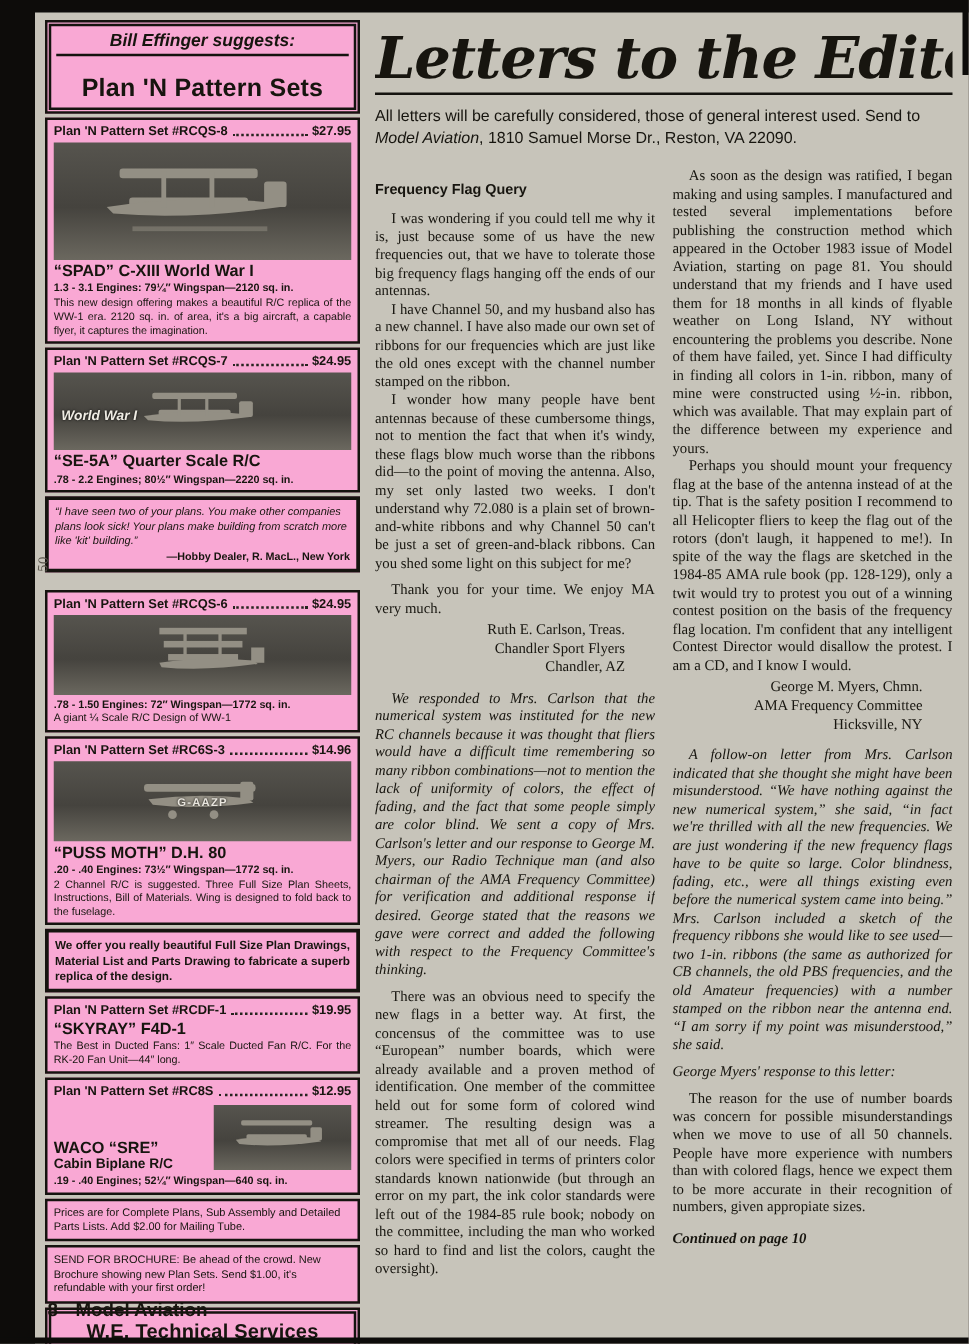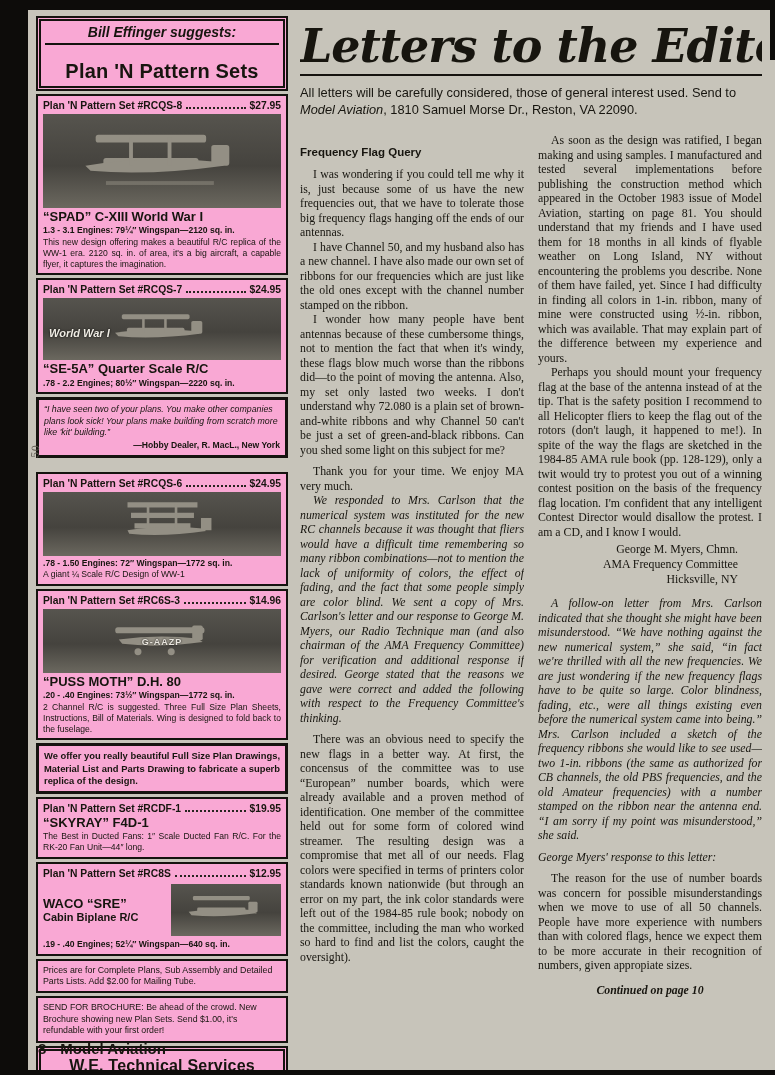--- a/index.html
+++ b/index.html
@@ -41,21 +41,21 @@
   .pspecs{ font-weight:bold; font-size:8.6px; margin-top:1px; line-height:1.25; }
   .pdesc { font-size:8.6px; line-height:1.25; margin-top:1px; text-align:justify; }
 
   .testimonial { font-size:8.8px; font-style:italic; line-height:1.3; }
   .testimonial .attr { text-align:right; font-weight:bold; font-style:normal; font-size:8.6px; margin-top:1px; }
 
   .gap-above { margin-top:14px; }
 
   .offer { font-weight:bold; font-size:9.4px; line-height:1.3; text-align:justify; }
   .small-note { font-size:8.8px; line-height:1.3; }
-  .waco-row { display:flex; gap:5px; align-items:center; margin-top:2px; }
+  .waco-row { display:flex; gap:5px; align-items:flex-end; margin-top:2px; }
   .waco-text { flex:1; }
 
   .company { text-align:center; padding:6px 4px; }
   .company .cname { font-size:16px; font-weight:bold; letter-spacing:.2px; }
 
   .margin-note { position:absolute; left:29px; top:446px; font-size:10px; color:#5a564d; transform:rotate(-85deg); font-family:"DejaVu Serif", serif; z-index:7; }
 
   
   .letters { position:absolute; left:300px; top:22px; width:462px; }
   .lte-title { font-family:"DejaVu Serif", serif; font-style:italic; font-weight:bold; font-size:46px; line-height:1.05; letter-spacing:-1px; white-space:nowrap; overflow:hidden; }
@@ -64,21 +64,21 @@
   .intro i { font-style:italic; }
 
   .cols { display:flex; gap:14px; }
   .col { width:224px; font-size:11.8px; line-height:1.23; text-align:justify; height:890px; overflow:hidden; }
   .letter-heading { font-family:"Liberation Sans", sans-serif; font-size:11.5px; font-weight:bold; margin-bottom:8px; text-align:left;margin-top:12px; }
   .col p { margin:0; }
   .ind { text-indent:13px; }
   .sp { margin-top:7px !important; }
   .ital { font-style:italic; }
   .sig { text-align:right; padding-right:24px; margin:3px 0 9px 0; line-height:1.28; }
-  .continued { text-align:center; font-style:italic; font-weight:bold; margin-top:10px !important; }
+  .continued { text-align:left; font-style:italic; font-weight:bold; margin-top:10px !important; }
 
   .page-footer { position:absolute; left:38px; bottom:18px; font-family:"Liberation Sans", sans-serif; font-weight:bold; font-size:15px; z-index:7; }
   .page-footer .num { margin-right:14px; }
 </style>
 </head>
 <body>
 
 <div class="scan">
   <div class="edge-top"></div>
   <div class="edge-left"></div>
@@ -251,20 +251,25 @@
     <p class="intro"><span>All letters will be carefully considered, those of general interest used. Send to </span><i>Model Aviation</i><span>, 1810 Samuel Morse Dr., Reston, VA 22090.</span></p>
 
     <div class="cols">
 
       <div class="col">
         <h3 class="letter-heading">Frequency Flag Query</h3>
         <p class="ind">I was wondering if you could tell me why it is, just because some of us have the new frequencies out, that we have to tolerate those big frequency flags hanging off the ends of our antennas.</p>
         <p class="ind">I have Channel 50, and my husband also has a new channel. I have also made our own set of ribbons for our frequencies which are just like the old ones except with the channel number stamped on the ribbon.</p>
         <p class="ind">I wonder how many people have bent antennas because of these cumbersome things, not to mention the fact that when it's windy, these flags blow much worse than the ribbons did—to the point of moving the antenna. Also, my set only lasted two weeks. I don't understand why 72.080 is a plain set of brown-and-white ribbons and why Channel 50 can't be just a set of green-and-black ribbons. Can you shed some light on this subject for me?</p>
         <p class="ind sp">Thank you for your time. We enjoy MA very much.</p>
+        <div class="sig">
+          <div>Ruth E. Carlson, Treas.</div>
+          <div>Chandler Sport Flyers</div>
+          <div>Chandler, AZ</div>
+        </div>
         <p class="ital ind">We responded to Mrs. Carlson that the numerical system was instituted for the new RC channels because it was thought that fliers would have a difficult time remembering so many ribbon combinations—not to mention the lack of uniformity of colors, the effect of fading, and the fact that some people simply are color blind. We sent a copy of Mrs. Carlson's letter and our response to George M. Myers, our Radio Technique man (and also chairman of the AMA Frequency Committee) for verification and additional response if desired. George stated that the reasons we gave were correct and added the following with respect to the Frequency Committee's thinking.</p>
         <p class="ind sp">There was an obvious need to specify the new flags in a better way. At first, the concensus of the committee was to use “European” number boards, which were already available and a proven method of identification. One member of the committee held out for some form of colored wind streamer. The resulting design was a compromise that met all of our needs. Flag colors were specified in terms of printers color standards known nationwide (but through an error on my part, the ink color standards were left out of the 1984-85 rule book; nobody on the committee, including the man who worked so hard to find and list the colors, caught the oversight).</p>
       </div>
 
       <div class="col">
         <p class="ind">As soon as the design was ratified, I began making and using samples. I manufactured and tested several implementations before publishing the construction method which appeared in the October 1983 issue of Model Aviation, starting on page 81. You should understand that my friends and I have used them for 18 months in all kinds of flyable weather on Long Island, NY without encountering the problems you describe. None of them have failed, yet. Since I had difficulty in finding all colors in 1-in. ribbon, many of mine were constructed using ½-in. ribbon, which was available. That may explain part of the difference between my experience and yours.</p>
         <p class="ind">Perhaps you should mount your frequency flag at the base of the antenna instead of at the tip. That is the safety position I recommend to all Helicopter fliers to keep the flag out of the rotors (don't laugh, it happened to me!). In spite of the way the flags are sketched in the 1984-85 AMA rule book (pp. 128-129), only a twit would try to protest you out of a winning contest position on the basis of the frequency flag location. I'm confident that any intelligent Contest Director would disallow the protest. I am a CD, and I know I would.</p>
         <div class="sig">
           <div>George M. Myers, Chmn.</div>
           <div>AMA Frequency Committee</div>

